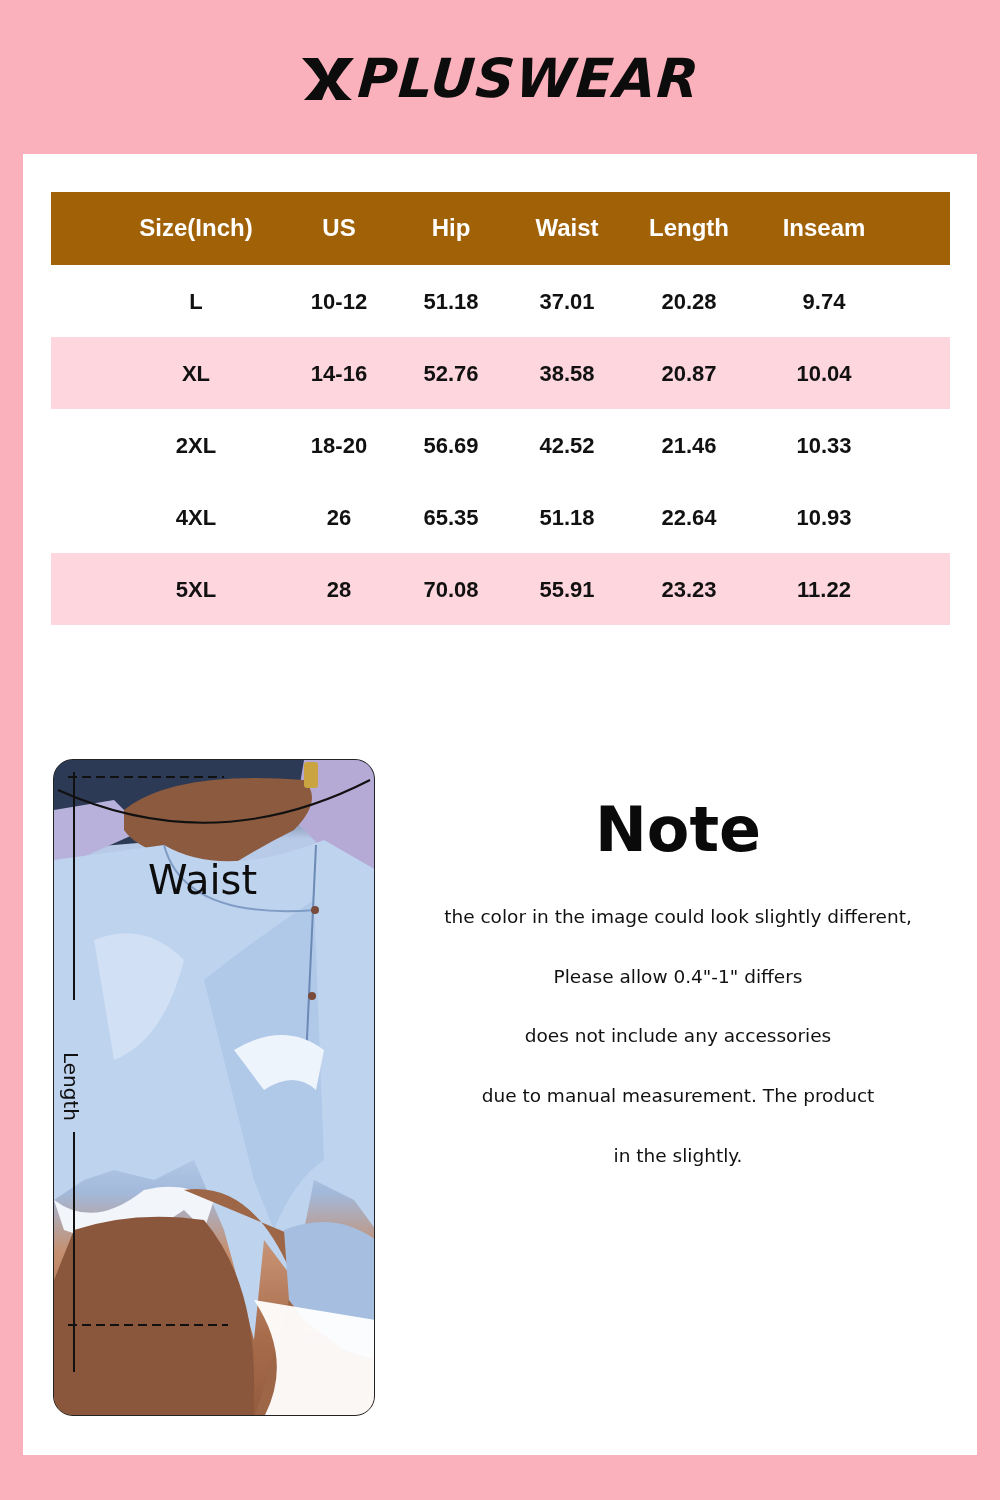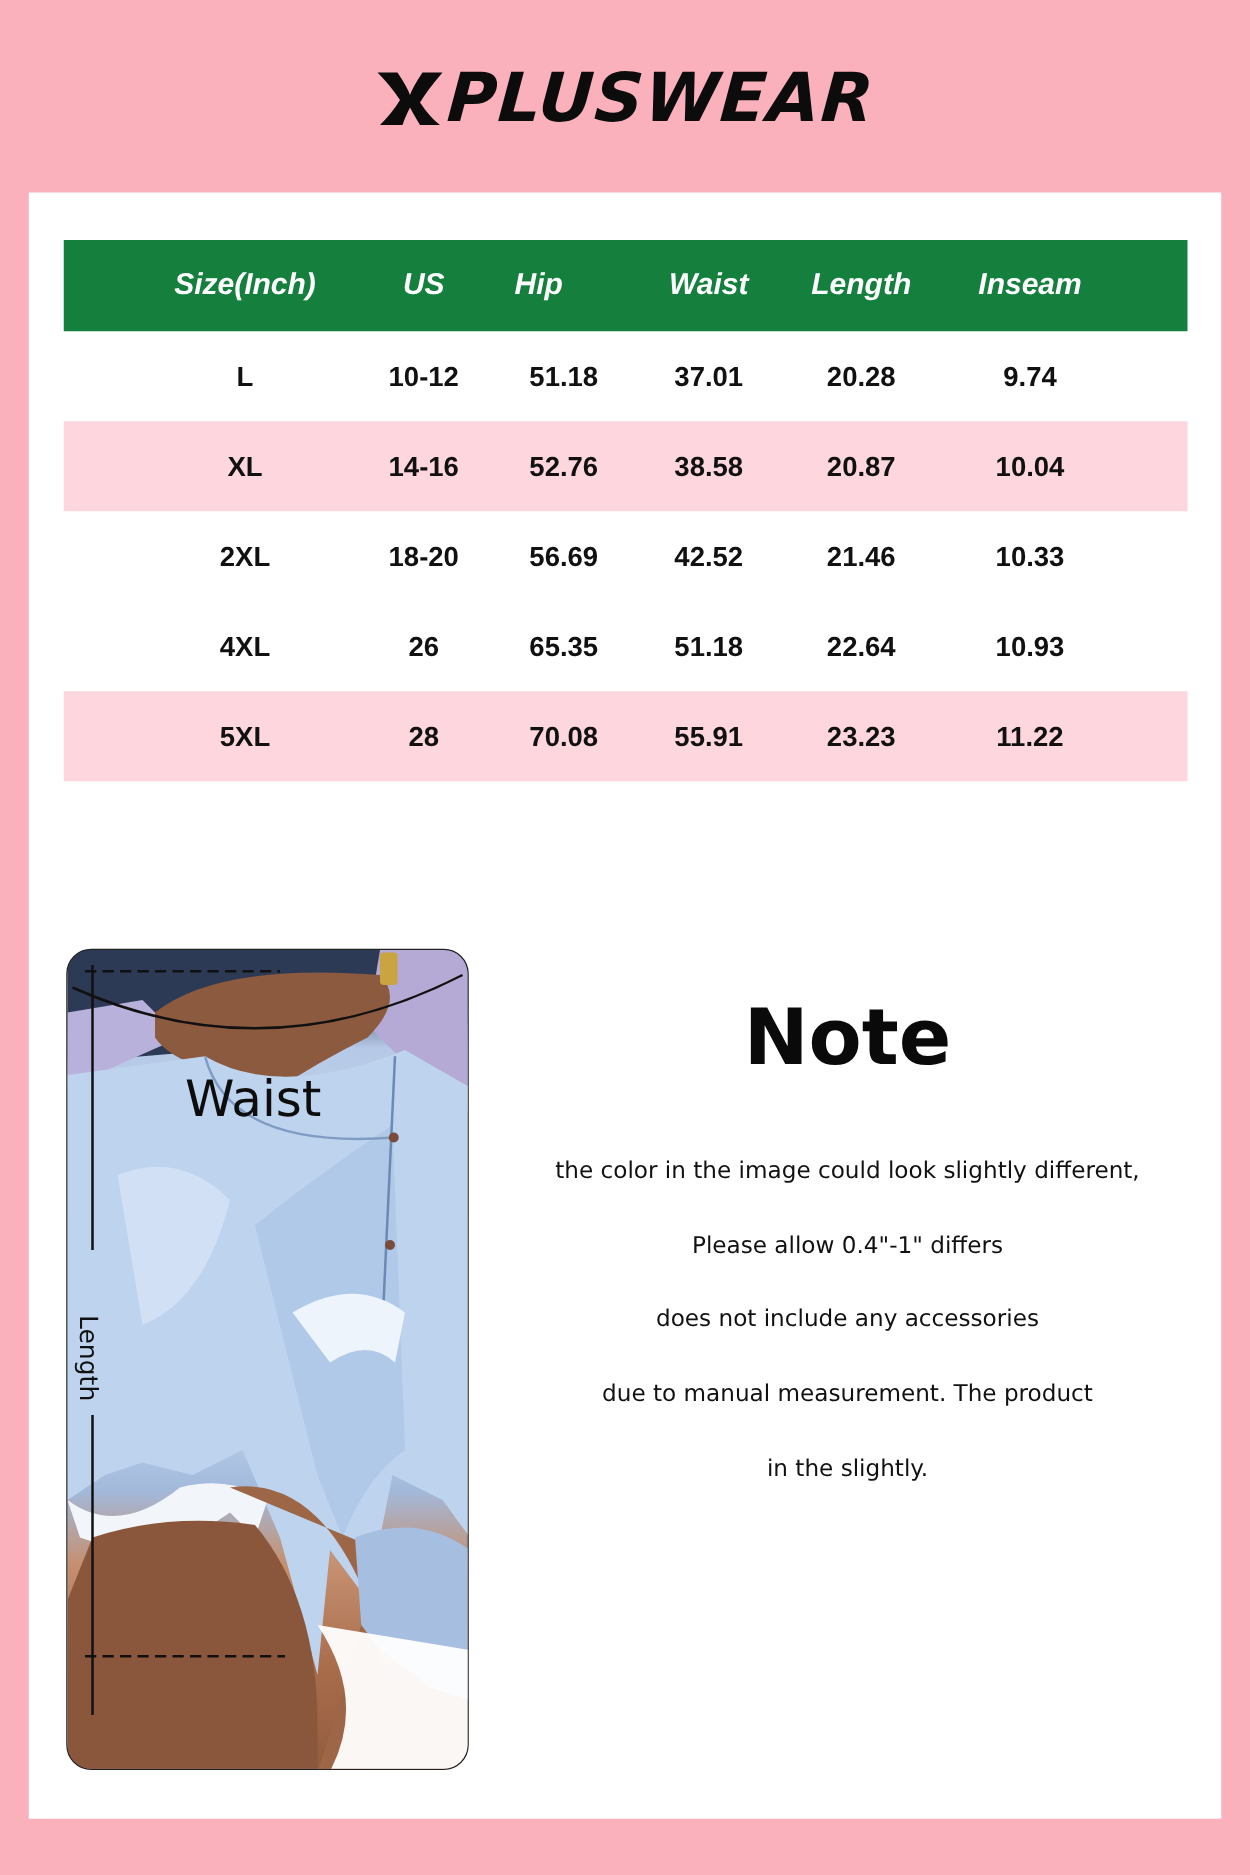--- a/index.html
+++ b/index.html
@@ -19,38 +19,38 @@
   .logo-text {
     font-family: "DejaVu Sans", sans-serif; font-weight: bold; font-style: italic;
     font-size: 54px; letter-spacing: 1px; color: #0c0c0c; line-height: 1;
     transform: skewX(-4deg);
   }
   .card {
     position: absolute; left: 23px; top: 154px; width: 954px; height: 1301px;
     background: #ffffff;
   }
   .thead {
-    height: 73px; background: #15803d; color: #fff; display: flex; align-items: center; font-style: italic;
+    height: 73px; background: #a16207; color: #fff; display: flex; align-items: center;
   }
   .row { height: 72px; display: flex; align-items: center; }
   .row.alt { background: #fdd6de; }
   .cell {
     text-align: center; font-size: 23px; font-weight: bold;
     font-family: "Liberation Sans", sans-serif; letter-spacing: 0;
   }
   .thead .cell { font-size: 25px; }
   .photo {
     position: absolute; left: 30px; top: 605px; width: 322px; height: 657px;
     border: 1.5px solid #222; border-radius: 20px; overflow: hidden;
     background: linear-gradient(180deg, #2f3a52 0%, #4a5570 6%, #b6c9e6 12%, #c7d8ef 40%, #b9cfeb 58%, #a3b9db 66%, #c59071 75%, #a86c4b 88%, #935c3f 100%);
   }
   .note { position: absolute; left: 375px; top: 645px; width: 560px; text-align: center; }
   .note-title {
     font-family: "DejaVu Sans", sans-serif; font-weight: bold; font-size: 62px; color: #0a0a0a;
-    line-height: 1; margin-bottom: 62px;
+    line-height: 1; margin-bottom: 42px;
   }
   .note-line {
     font-family: "DejaVu Sans", sans-serif; font-size: 19px; color: #111; height: 59.7px; line-height: 28px;
     white-space: nowrap;
   }
 </style>
 </head>
 <body>
 
 <div class="logo" data-name="brand-logo">
@@ -61,21 +61,21 @@
     <span class="logo-text" data-name="logo-wordmark">PLUSWEAR</span>
   </div>
 </div>
 
 <div class="card" data-name="content-card">
 
   <div id="tbl" style="position:absolute;left:28px;top:38px;width:899px;" data-name="size-chart-grid">
     <div class="thead" style="position:relative" data-name="table-header">
       <span class="cell hc" style="position:absolute;left:70px;width:150px" data-name="header-size-inch">Size(Inch)</span>
       <span class="cell hc" style="position:absolute;left:248px;width:80px" data-name="header-us">US</span>
-      <span class="cell hc" style="position:absolute;left:340px;width:80px" data-name="header-hip">Hip</span>
+      <span class="cell hc" style="position:absolute;left:360px;width:80px" data-name="header-hip">Hip</span>
       <span class="cell hc" style="position:absolute;left:466px;width:100px" data-name="header-waist">Waist</span>
       <span class="cell hc" style="position:absolute;left:588px;width:100px" data-name="header-length">Length</span>
       <span class="cell hc" style="position:absolute;left:718px;width:110px" data-name="header-inseam">Inseam</span>
     </div>
 
     <div class="row" style="position:relative" data-name="table-row-l">
       <span class="cell" style="position:absolute;left:95px;width:100px;top:24px" data-name="cell-size">L</span>
       <span class="cell" style="position:absolute;left:248px;width:80px" data-name="cell-us">10-12</span>
       <span class="cell" style="position:absolute;left:360px;width:80px" data-name="cell-hip">51.18</span>
       <span class="cell" style="position:absolute;left:466px;width:100px" data-name="cell-waist">37.01</span>

